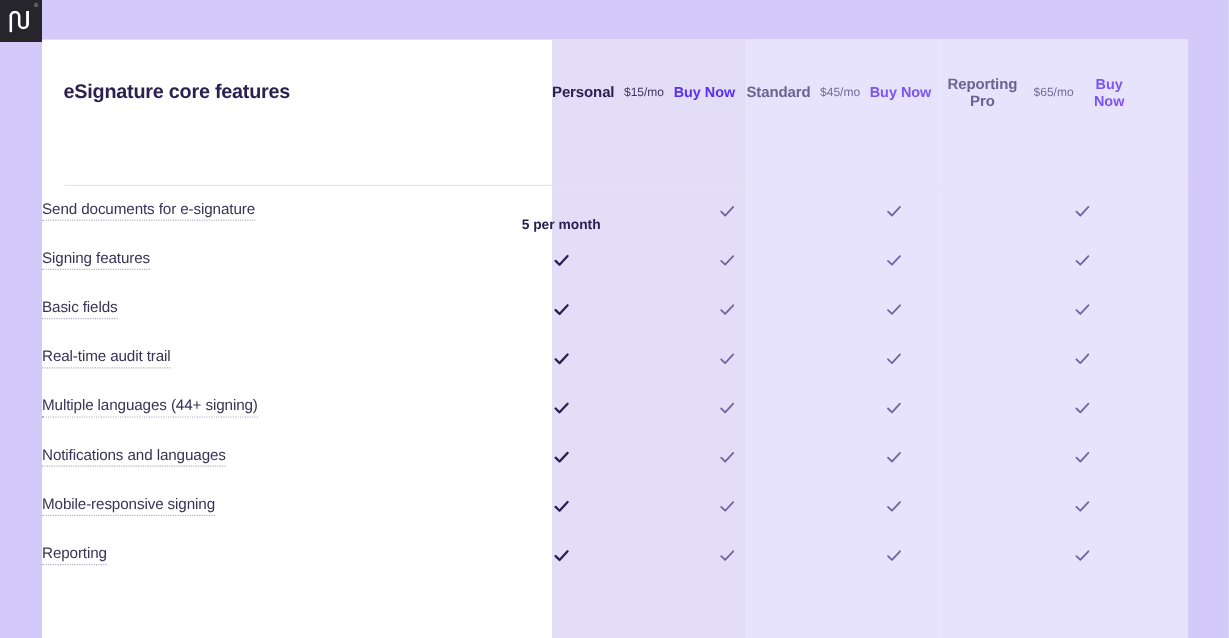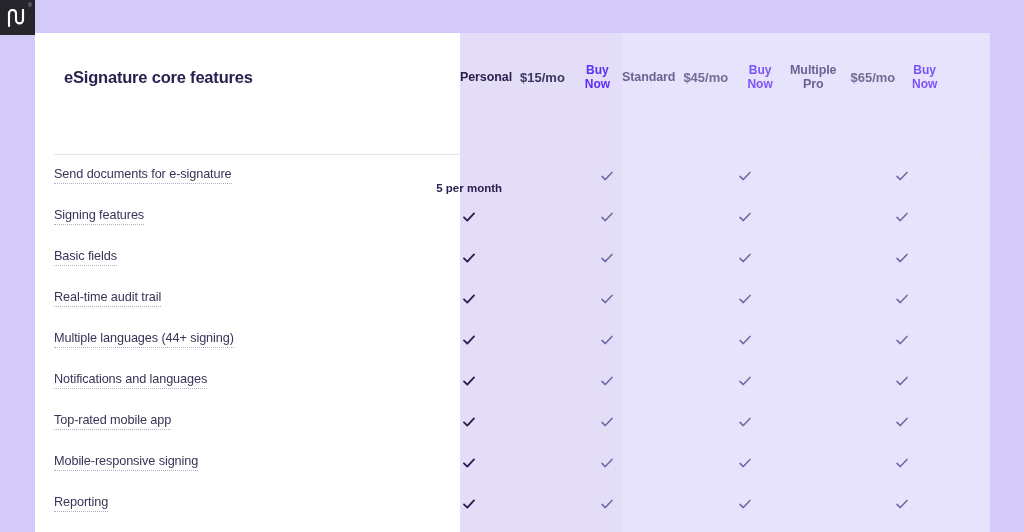--- a/index.html
+++ b/index.html
@@ -67,21 +67,21 @@
   .head-row {
     position: absolute;
     left: 0; top: 0;
     width: 100%;
     height: 88px;
     display: flex;
     align-items: center;
   }
   .head-feature {
     width: 425px;
-    padding-left: 29px;
+    padding-left: 18px;
     font-size: 16.5px;
     font-weight: bold;
     color: #2b2150;
     letter-spacing: -0.2px;
   }
   .head-plan {
     width: 162px;
     text-align: center;
     display: flex;
     flex-direction: row;
@@ -91,23 +91,22 @@
   .head-plan.enhanced { width: 206px; }
 
   .plan-name {
     font-size: 12.5px;
     font-weight: bold;
     color: #2b2150;
     letter-spacing: -0.1px;
   }
   .plan-name.muted { color: #6b6392; }
   .plan-price {
-    font-size: 13px;
+    font-size: 10px;
     color: #3d3660;
-    font-weight: bold;
   }
   .plan-price.muted { color: #736c95; }
   .plan-cta {
     font-size: 12px;
     font-weight: bold;
     color: #5b2ef5;
     cursor: pointer;
   }
   .plan-cta.muted { color: #7b54f7; }
 
@@ -129,21 +128,20 @@
     width: 100%;
   }
   .row {
     position: relative;
     height: 41px;
     display: flex;
     align-items: center;
   }
   .cell-feature {
     width: 425px;
-    padding-left: 19px;
     font-size: 12.7px;
     color: #3a3357;
     letter-spacing: -0.1px;
   }
   .feat-label {
     display: inline-block;
     border-bottom: 1px dotted #b3aec6;
     padding-bottom: 2px;
     cursor: pointer;
   }
@@ -198,21 +196,21 @@
         <div class="plan-cta">Buy Now</div>
       </div>
 
       <div class="head-plan">
         <div class="plan-name muted">Standard</div>
         <div class="plan-price muted">$45/mo</div>
         <div class="plan-cta muted">Buy Now</div>
       </div>
 
       <div class="head-plan">
-        <div class="plan-name muted">Multiple Pro</div>
+        <div class="plan-name muted">Reporting Pro</div>
         <div class="plan-price muted">$65/mo</div>
         <div class="plan-cta muted">Buy Now</div>
       </div>
 
 
     </div>
 
     <div class="head-divider"></div>
 
     <div class="rows" id="feature-rows">
@@ -346,43 +344,20 @@
               <path d="M3 8.4 L6.3 11.6 L13 4.4" fill="none" stroke-linecap="round" stroke-linejoin="round"></path>
             </svg>
           </div>
           <div class="cell-val enhanced">
             <svg class="check soft" width="16" height="16" viewBox="0 0 16 16">
               <path d="M3 8.4 L6.3 11.6 L13 4.4" fill="none" stroke-linecap="round" stroke-linejoin="round"></path>
             </svg>
           </div>
         </div>
         <div class="row">
-          <div class="cell-feature"><span class="feat-label">Top-rated mobile app</span></div>
-          <div class="cell-val">
-            <svg class="check strong" width="16" height="16" viewBox="0 0 16 16">
-              <path d="M3 8.4 L6.3 11.6 L13 4.4" fill="none" stroke-linecap="round" stroke-linejoin="round"></path>
-            </svg>
-          </div>
-          <div class="cell-val">
-            <svg class="check soft" width="16" height="16" viewBox="0 0 16 16">
-              <path d="M3 8.4 L6.3 11.6 L13 4.4" fill="none" stroke-linecap="round" stroke-linejoin="round"></path>
-            </svg>
-          </div>
-          <div class="cell-val">
-            <svg class="check soft" width="16" height="16" viewBox="0 0 16 16">
-              <path d="M3 8.4 L6.3 11.6 L13 4.4" fill="none" stroke-linecap="round" stroke-linejoin="round"></path>
-            </svg>
-          </div>
-          <div class="cell-val enhanced">
-            <svg class="check soft" width="16" height="16" viewBox="0 0 16 16">
-              <path d="M3 8.4 L6.3 11.6 L13 4.4" fill="none" stroke-linecap="round" stroke-linejoin="round"></path>
-            </svg>
-          </div>
-        </div>
-        <div class="row">
           <div class="cell-feature"><span class="feat-label">Mobile-responsive signing</span></div>
           <div class="cell-val">
             <svg class="check strong" width="16" height="16" viewBox="0 0 16 16">
               <path d="M3 8.4 L6.3 11.6 L13 4.4" fill="none" stroke-linecap="round" stroke-linejoin="round"></path>
             </svg>
           </div>
           <div class="cell-val">
             <svg class="check soft" width="16" height="16" viewBox="0 0 16 16">
               <path d="M3 8.4 L6.3 11.6 L13 4.4" fill="none" stroke-linecap="round" stroke-linejoin="round"></path>
             </svg>

